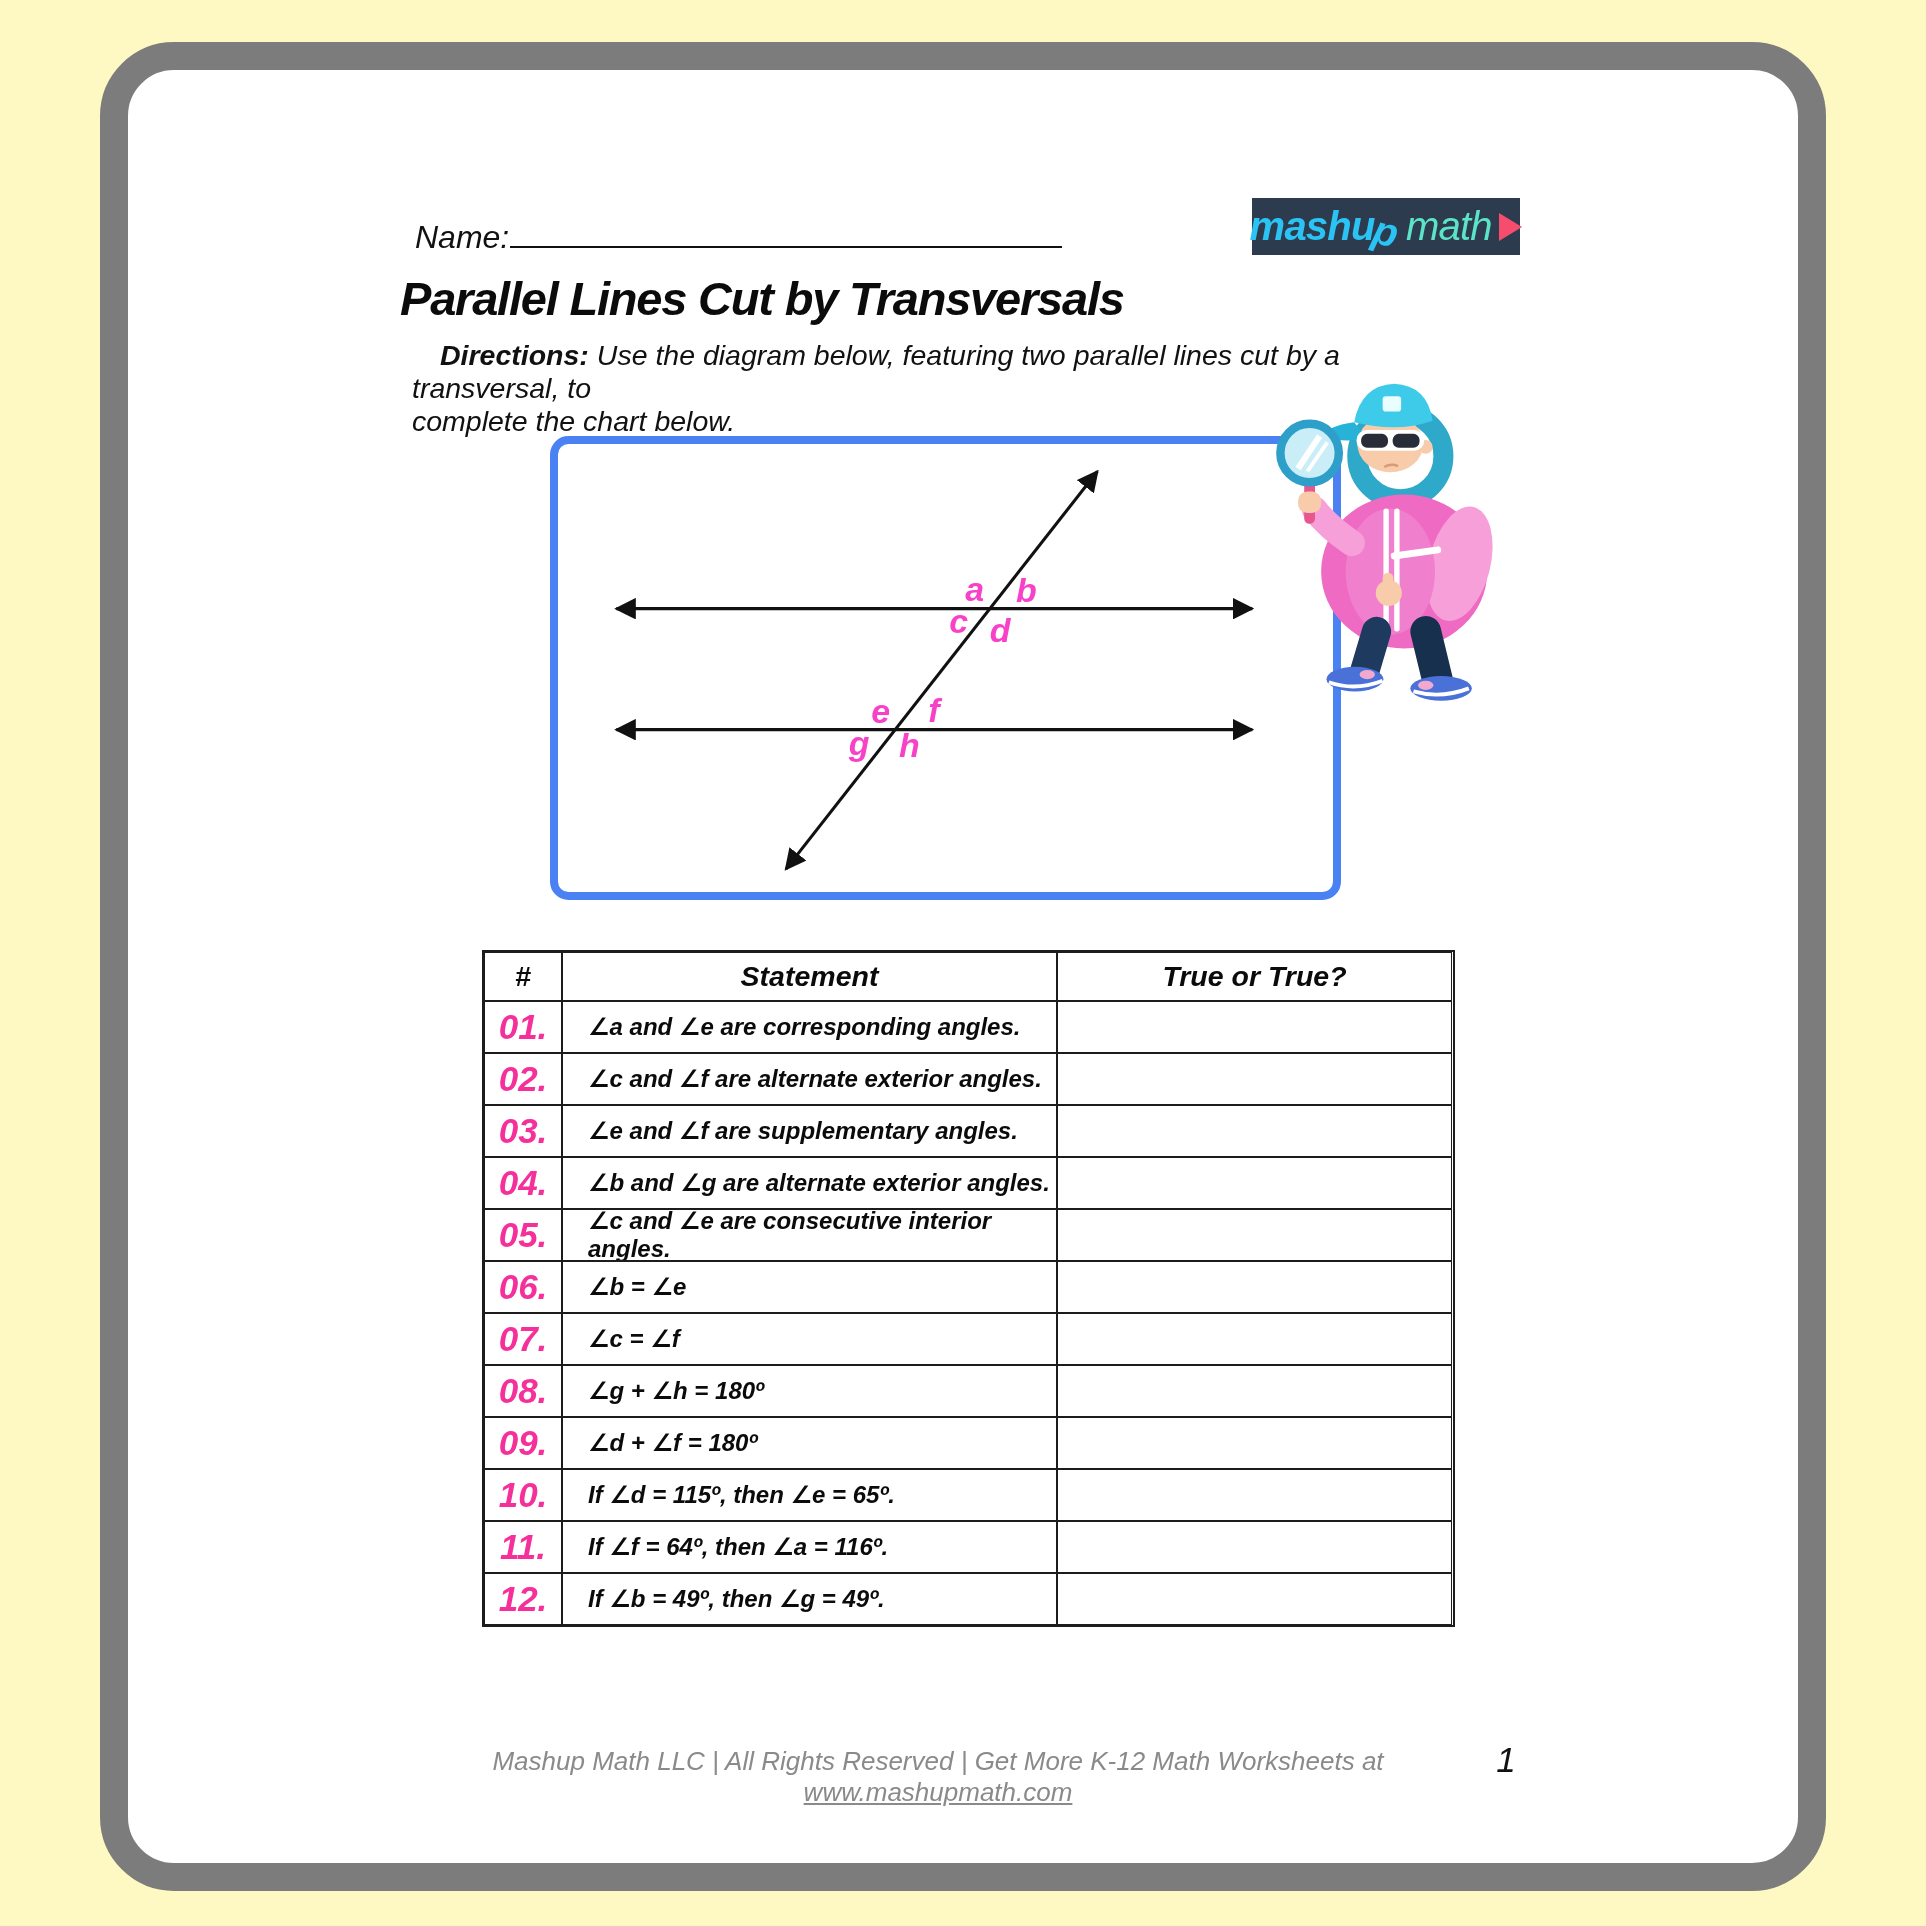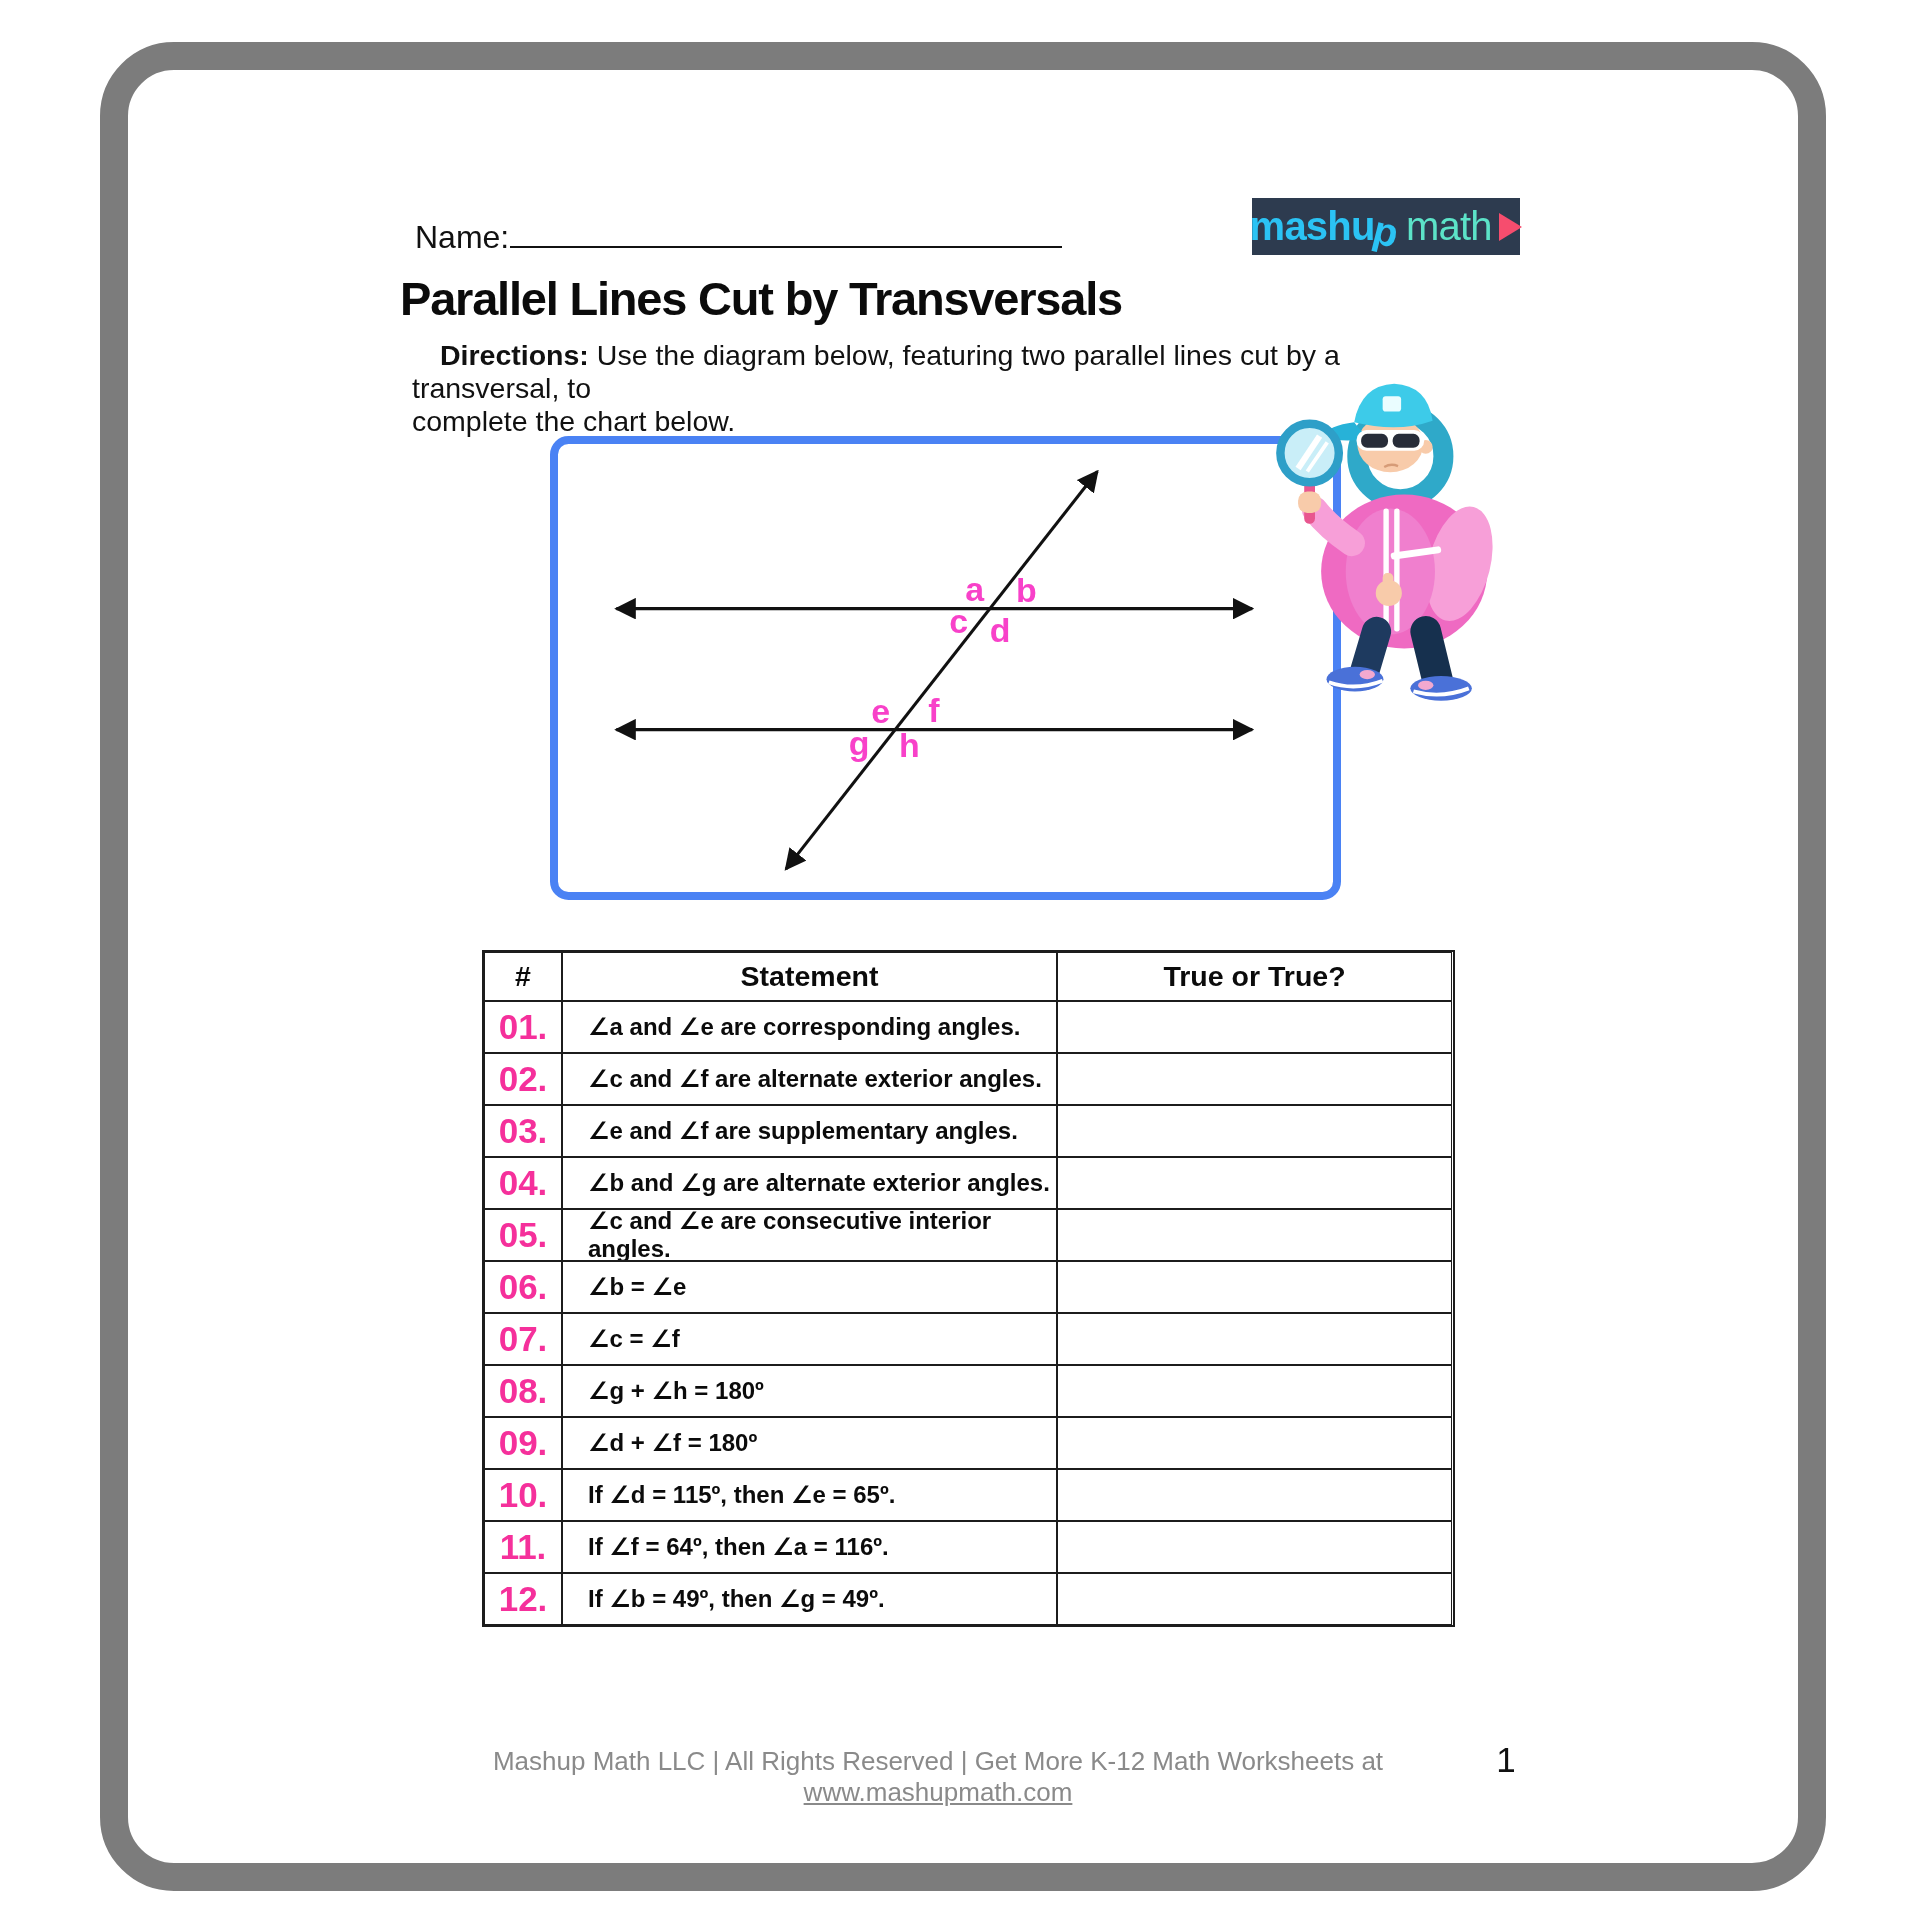--- a/index.html
+++ b/index.html
@@ -1,17 +1,17 @@
 <!DOCTYPE html>
 <html style="font-size:12.3px"><head>
 <meta charset="utf-8">
 <style>
   html,body{margin:0;padding:0;background:#071009;}
-  .canvas{position:relative;width:1926px;height:1926px;background:#ffffff;overflow:hidden;
-          font-family:"Liberation Sans","DejaVu Sans",sans-serif;}
+  .canvas{position:relative;width:1926px;height:1926px;background:#fef9c3;overflow:hidden;
+          font-family:"Liberation Sans","DejaVu Sans",sans-serif;font-style:italic;}
   .frame{position:absolute;left:100px;top:42px;width:1726px;height:1849px;box-sizing:border-box;
          background:#ffffff;border:28px solid #7c7c7c;border-radius:74px;}
   .abs{position:absolute;}
 
   
   .name-label{left:415px;top:219px;font-size:32px;color:#111;}
   .name-line{left:510px;top:246px;width:552px;height:2.3px;background:#111;}
   .logo{left:1252px;top:198px;width:268px;height:57px;background:#2d3b4f;display:flex;
         align-items:center;justify-content:center;}
   .logo .l1{color:#2bc3f4;font-weight:bold;font-size:40px;letter-spacing:-0.8px;}

